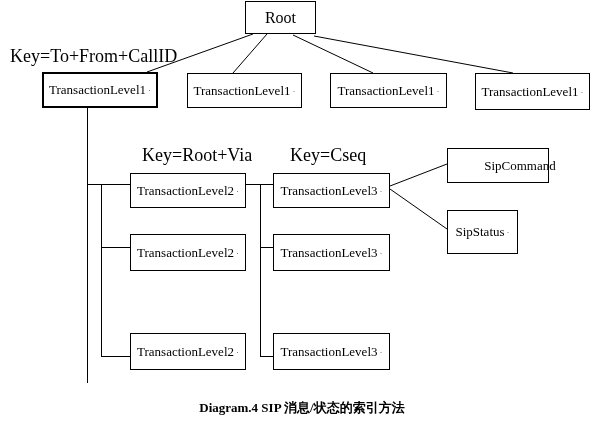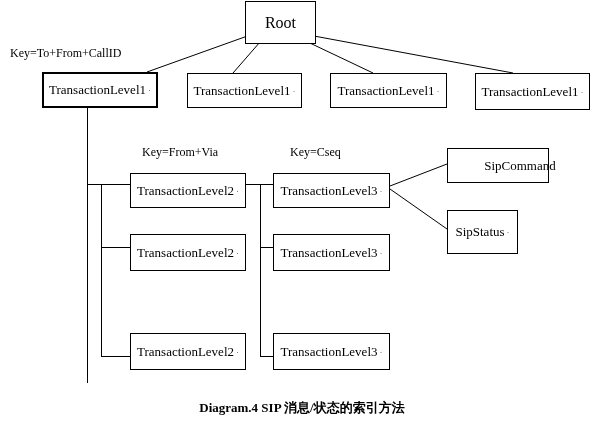--- a/index.html
+++ b/index.html
@@ -32,36 +32,36 @@
     align-items: center;
     justify-content: center;
     font-size: 13px;
     white-space: nowrap;
   }
   .box .dot {
     font-size: 9px;
     color: #444444;
     margin-left: 2px;
   }
-  .root-box        { left: 245px; top: 1px;   width: 71px;  height: 43px; font-size: 16px; }
+  .root-box        { left: 245px; top: 1px;   width: 71px;  height: 33px; font-size: 16px; }
   .l1-0            { left: 42px;  top: 72px;  width: 116px; height: 36px; border-width: 2px; }
   .l1-1            { left: 187px; top: 73px;  width: 115px; height: 35px; }
   .l1-2            { left: 330px; top: 73px;  width: 117px; height: 35px; }
   .l1-3            { left: 475px; top: 73px;  width: 115px; height: 37px; }
   .l2-0            { left: 130px; top: 173px; width: 116px; height: 35px; }
   .l2-1            { left: 130px; top: 234px; width: 116px; height: 37px; }
   .l2-2            { left: 130px; top: 333px; width: 116px; height: 37px; }
   .l3-0            { left: 273px; top: 173px; width: 117px; height: 35px; }
   .l3-1            { left: 273px; top: 234px; width: 117px; height: 37px; }
   .l3-2            { left: 273px; top: 333px; width: 117px; height: 37px; }
   .leaf-cmd        { left: 447px; top: 148px; width: 102px; height: 35px; padding-left: 46px; }
   .leaf-sts        { left: 447px; top: 210px; width: 71px;  height: 44px; }
   .key-label {
     position: absolute;
-    font-size: 12px;
+    font-size: 18px;
     white-space: nowrap;
   }
   .key-1 { left: 10px;  top: 46px;  }
   .key-2 { left: 142px; top: 145px; }
   .key-3 { left: 290px; top: 145px; }
   .caption {
     position: absolute;
     left: 0;
     top: 399px;
     width: 604px;
@@ -95,21 +95,21 @@
       <line x1="101" y1="247.5" x2="130" y2="247.5"></line>
       <line x1="101" y1="356.5" x2="130" y2="356.5"></line>
       <line x1="246" y1="184.5" x2="273" y2="184.5"></line>
       <line x1="260.5" y1="184" x2="260.5" y2="357"></line>
       <line x1="260" y1="247.5" x2="273" y2="247.5"></line>
       <line x1="260" y1="356.5" x2="273" y2="356.5"></line>
     </g>
   </svg>
 
   <div class="key-label key-1">Key=To+From+CallID</div>
-  <div class="key-label key-2">Key=From+Via</div>
+  <div class="key-label key-2">Key=Root+Via</div>
   <div class="key-label key-3">Key=Cseq</div>
 
   <div class="box root-box">
     <span>Root</span>
   </div>
 
   <div class="box l1-0">
     <span>TransactionLevel1</span>
       <span class="dot">·</span>
   </div>

